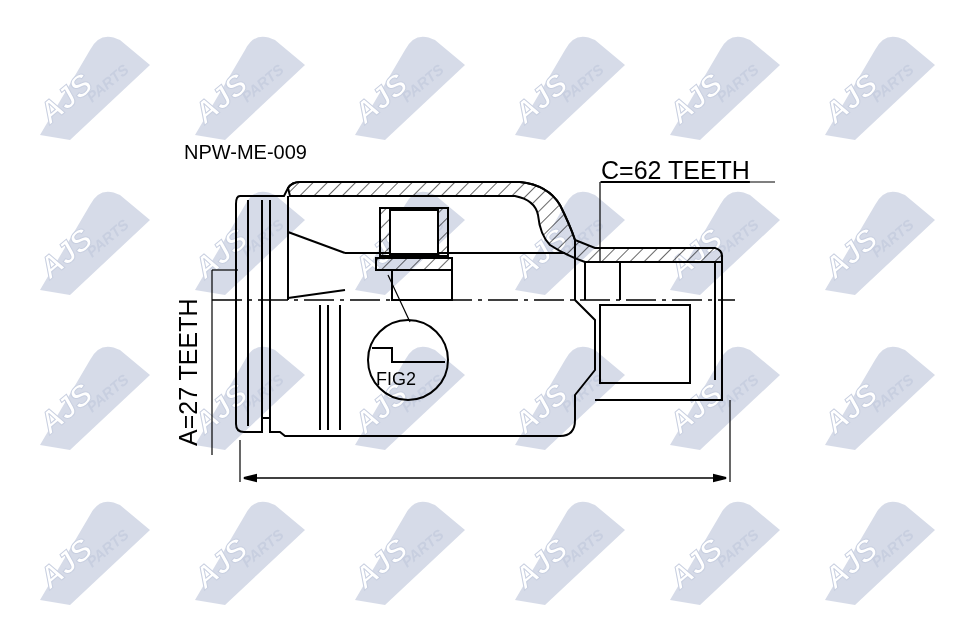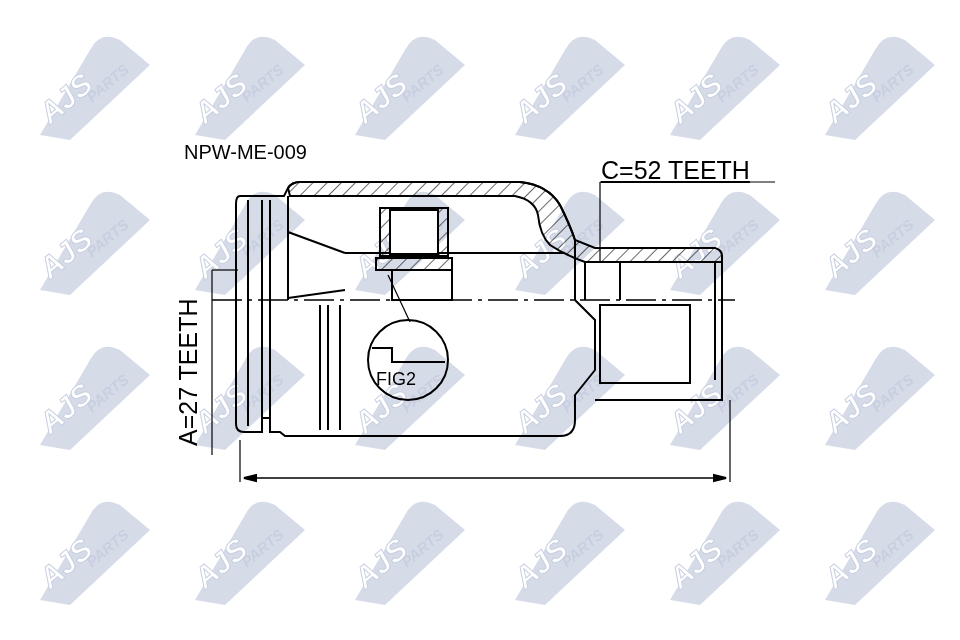--- a/index.html
+++ b/index.html
@@ -187,15 +187,15 @@
 
     <line x1="240" y1="440" x2="240" y2="482" stroke-width="1.2"></line>
     <line x1="730" y1="400" x2="730" y2="482" stroke-width="1.2"></line>
     <line x1="244" y1="478" x2="726" y2="478" stroke-width="1.5"></line>
     <path d="M244,478 L256,475 L256,481 Z" fill="#000"></path>
     <path d="M726,478 L714,475 L714,481 Z" fill="#000"></path>
   </g>
 </svg>
 
 <div class="label" id="part-no">NPW-ME-009</div>
-<div class="label" id="c-teeth" style="text-decoration:underline;">C=52 TEETH</div>
+<div class="label" id="c-teeth" style="text-decoration:underline;">C=62 TEETH</div>
 <div class="label" id="a-teeth">A=27 TEETH</div>
 <div class="label" id="fig2">FIG2</div>
 
 </body></html>

